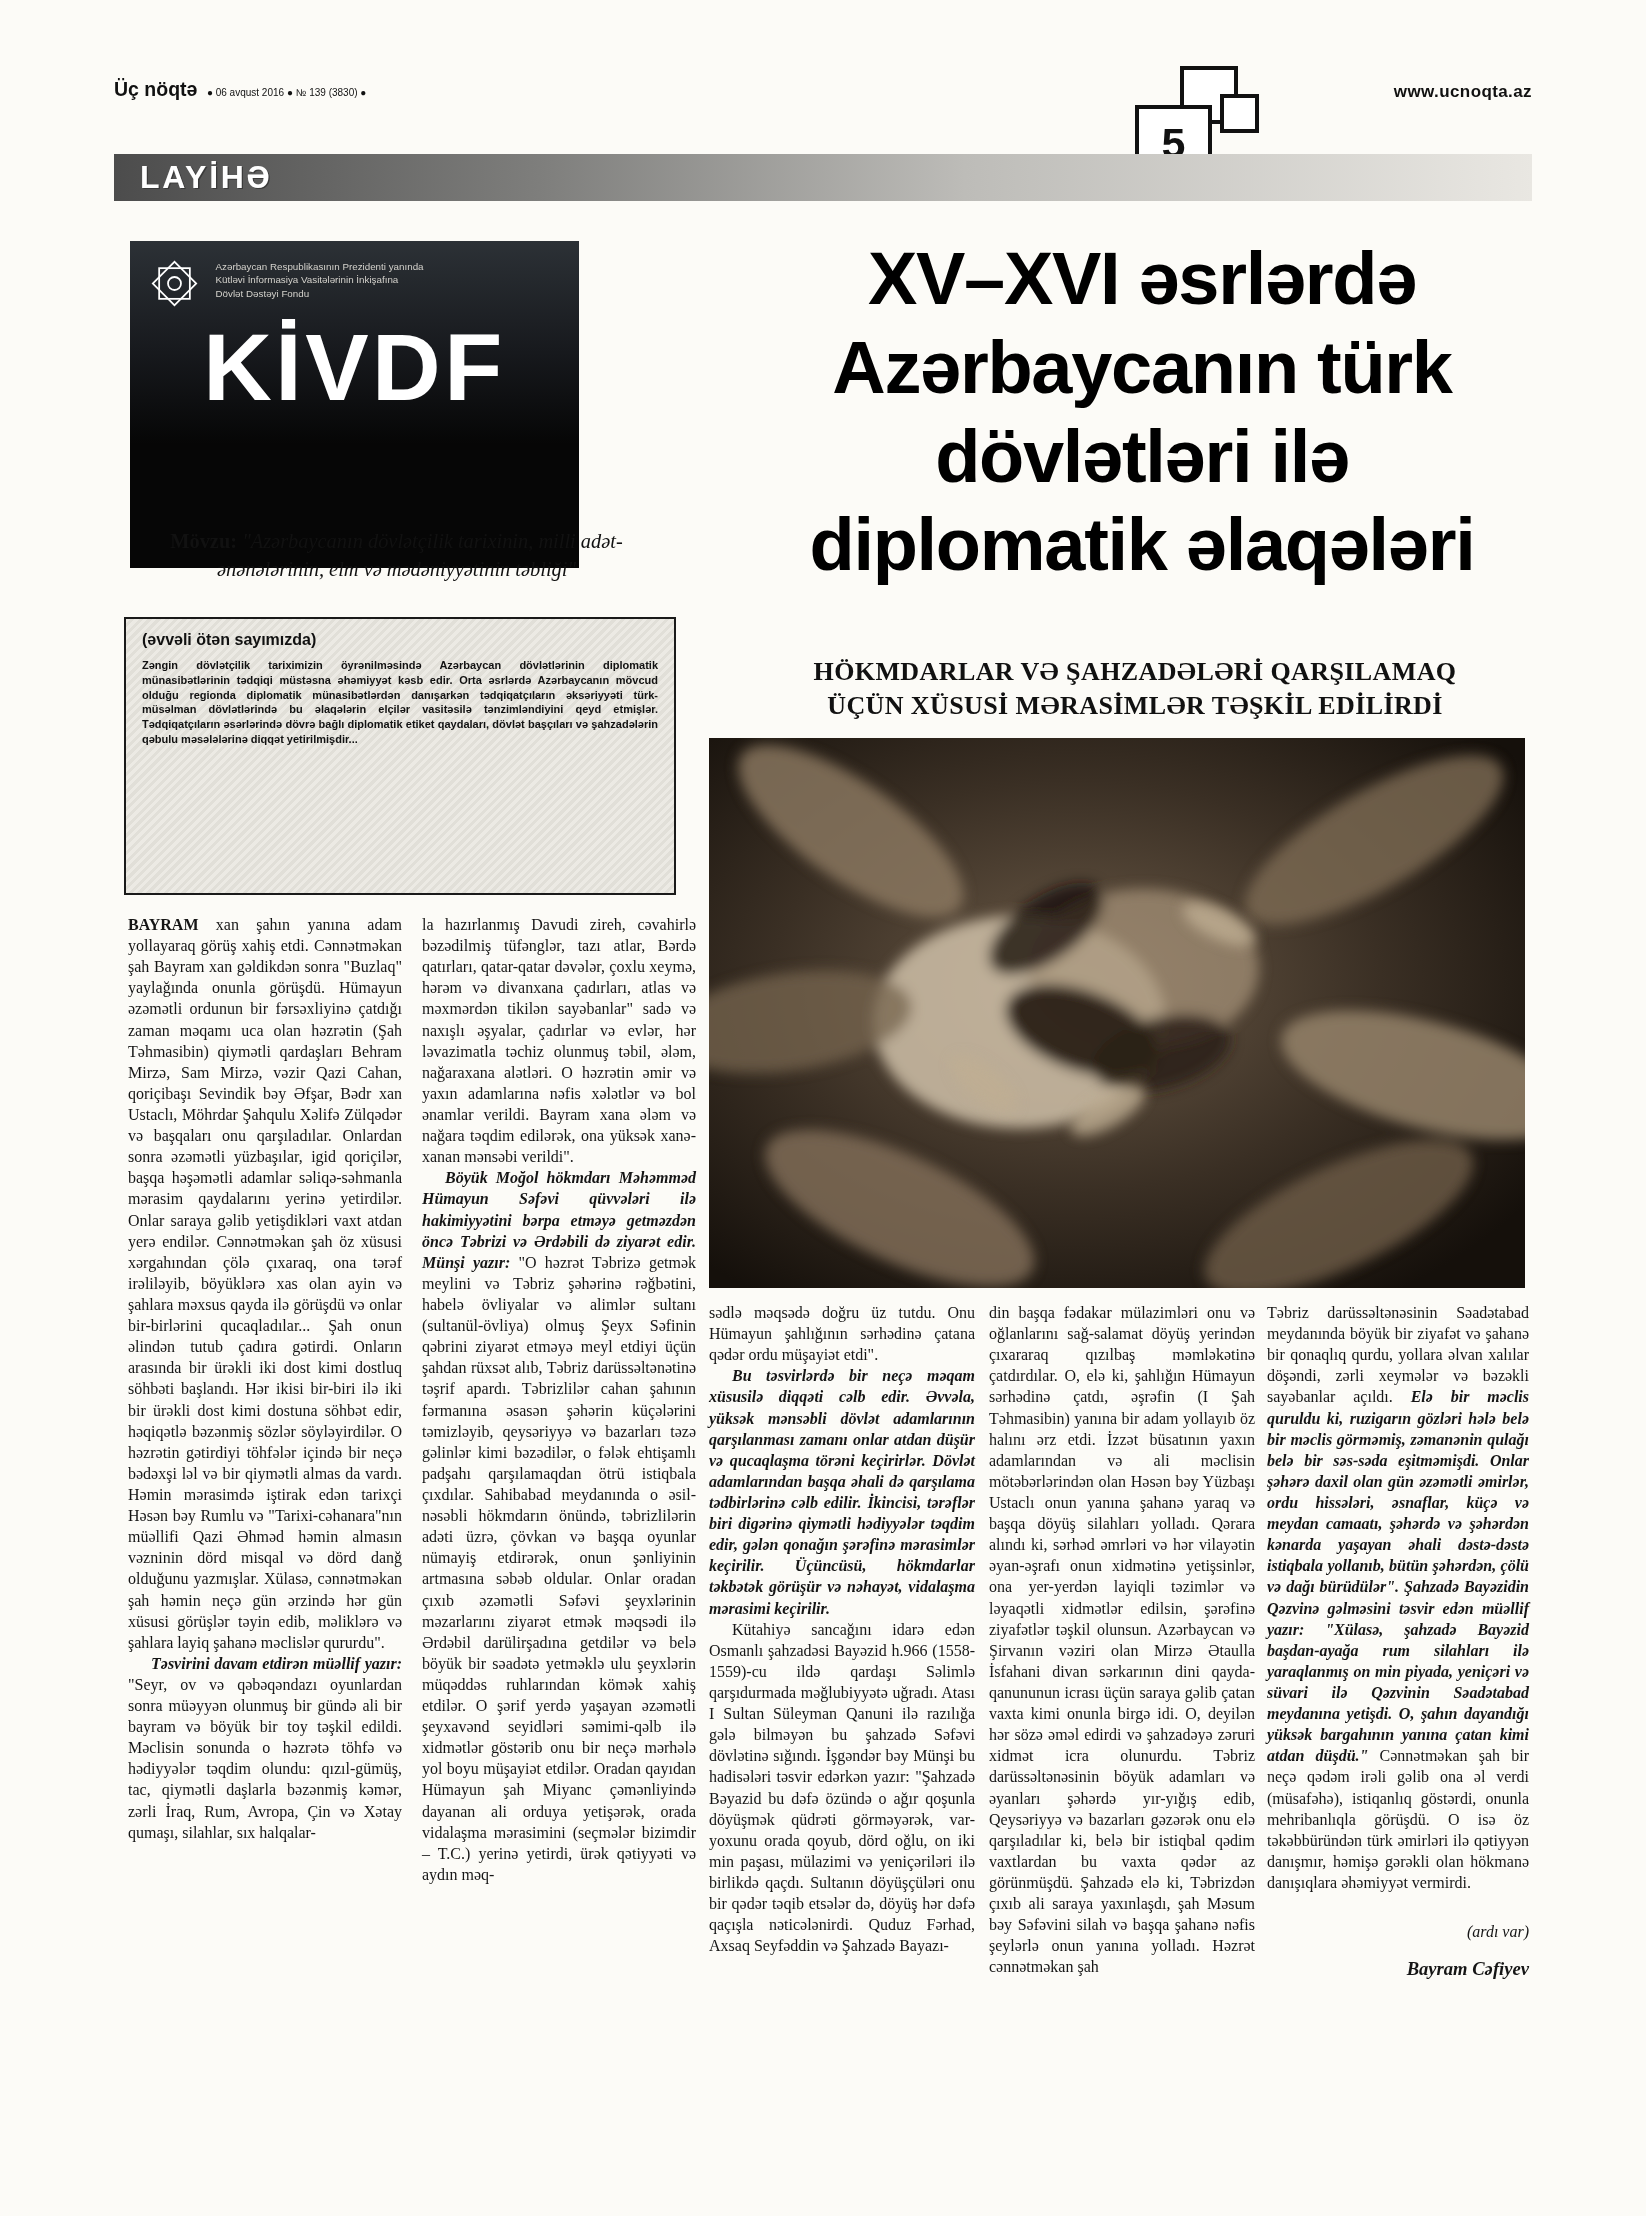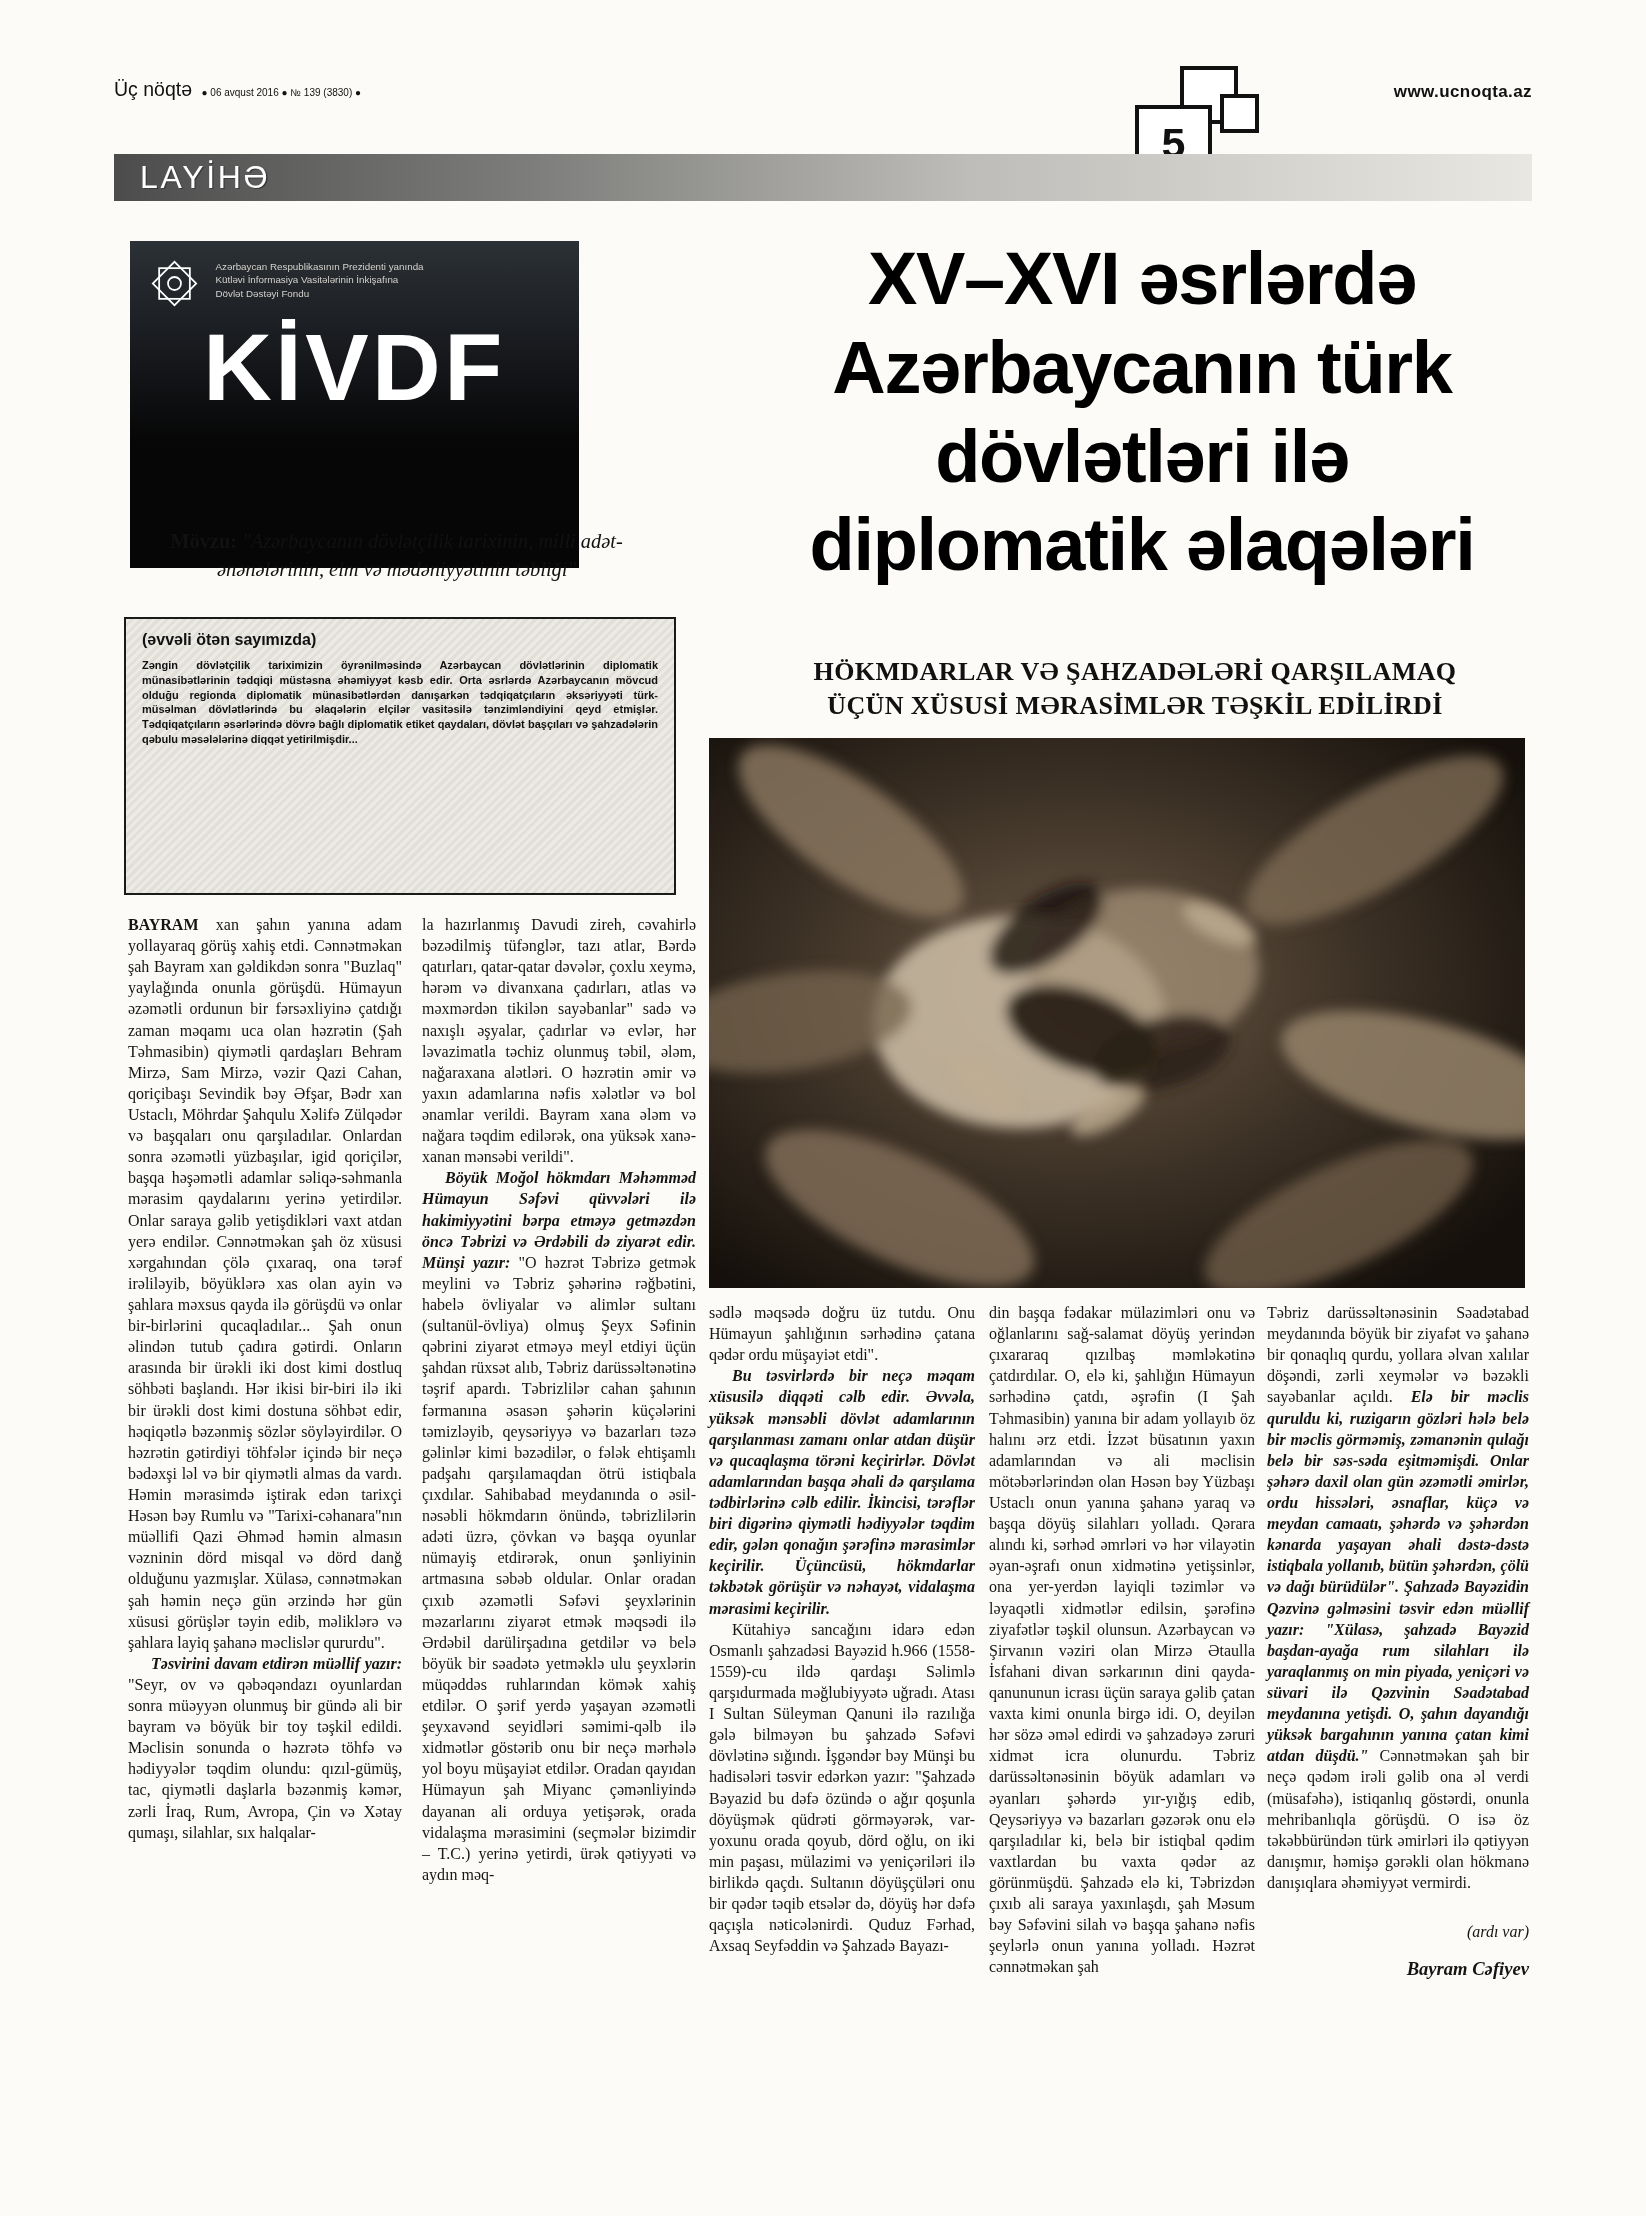--- a/index.html
+++ b/index.html
@@ -1,28 +1,28 @@
 <!DOCTYPE html>
 <html style="font-size:7px"><head>
 <meta charset="utf-8">
 <style>
   html,body{margin:0;padding:0;}
   body{background:#9a9a9a;font-family:"Liberation Serif",serif;}
   .page{position:relative;width:1646px;height:2325px;background:#fcfbf7;color:#111;overflow:hidden;margin:0 auto;}
 
   
   .hdr{position:absolute;left:114px;right:114px;top:78px;height:35px;font-family:"Liberation Sans",sans-serif;font-size:15px;color:#111;}
-  .hdr .paper{font-weight:normal;font-size:19.5px;}
+  .hdr .paper{font-weight:bold;font-size:19.5px;}
   .hdr .issue{font-size:10px;margin-left:5.3px;}
   .hdr .site{position:absolute;right:0;top:3.5px;font-weight:bold;font-size:17px;letter-spacing:0.4px;}
 
   .layihe{position:absolute;left:114px;right:114px;top:154px;height:47px;
     background:linear-gradient(90deg,#4c4c4c 0%,#7e7e7c 30%,#bdbcb8 60%,#e9e7e2 100%);
     display:flex;align-items:center;}
-  .layihe .lbl{color:#fff;font-family:"Liberation Sans",sans-serif;font-weight:normal;font-size:32px;
+  .layihe .lbl{color:#fff;font-family:"Liberation Sans",sans-serif;font-weight:bold;font-size:32px;
     letter-spacing:2.7px;padding-left:26px;text-shadow:1.3px 1.3px 0 #3a3a3a;}
 
   .sq1{position:absolute;left:1180px;top:66px;width:50px;height:50px;border:4px solid #111;background:#fff;}
   .sq2{position:absolute;left:1220px;top:94px;width:31px;height:31px;border:4px solid #111;background:#fff;}
   .pagenum{position:absolute;left:1135px;top:105px;width:69px;height:69px;border:4.4px solid #111;background:#fff;
     display:flex;align-items:center;justify-content:center;
     font-family:"Liberation Sans",sans-serif;font-weight:bold;font-size:43px;}
 
   
   .kivdf{position:absolute;left:130px;top:241px;width:449px;height:327px;

